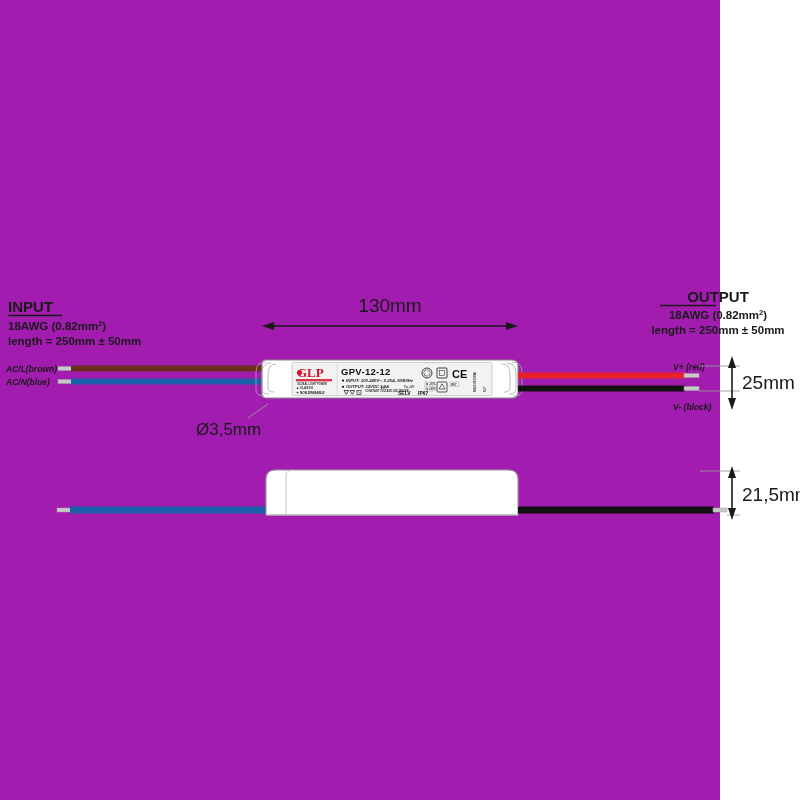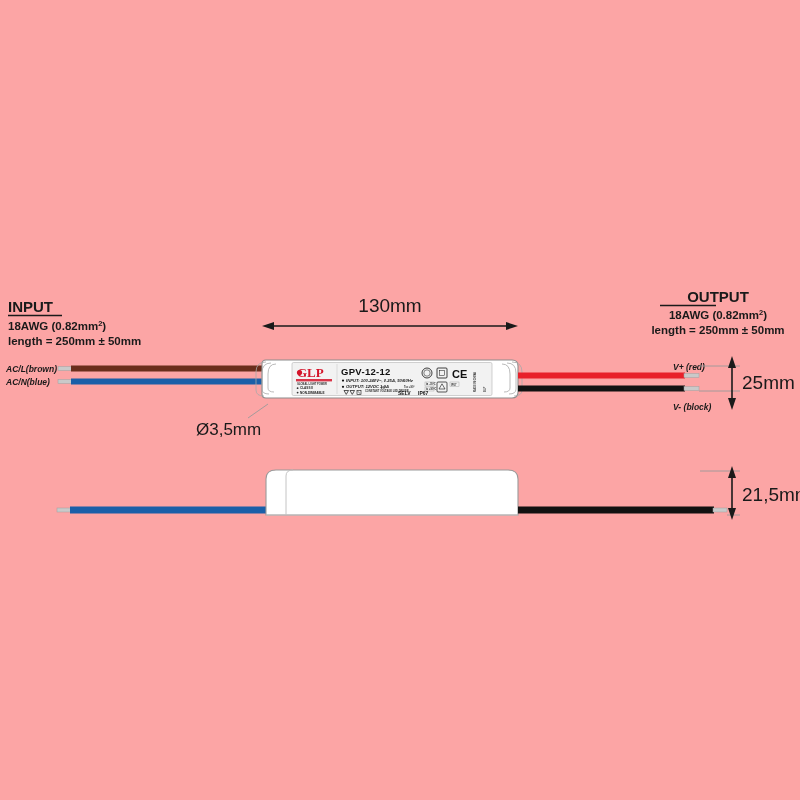--- a/index.html
+++ b/index.html
@@ -9,23 +9,23 @@
     background: #ffffff;
   }
   body {
     font-family: "Liberation Sans", sans-serif;
     width: 800px;
     height: 800px;
     overflow: hidden;
   }
   #stage {
     position: relative;
-    width: 800px;
+    width: 720px;
     height: 800px;
-    background: #fca5a5;
+    background: #a21caf;
   }
   #stage svg {
     position: absolute;
     left: 0;
     top: 0;
   }
   .txt-heading {
     font-family: "Liberation Sans", sans-serif;
     font-weight: bold;
     font-size: 15px;

